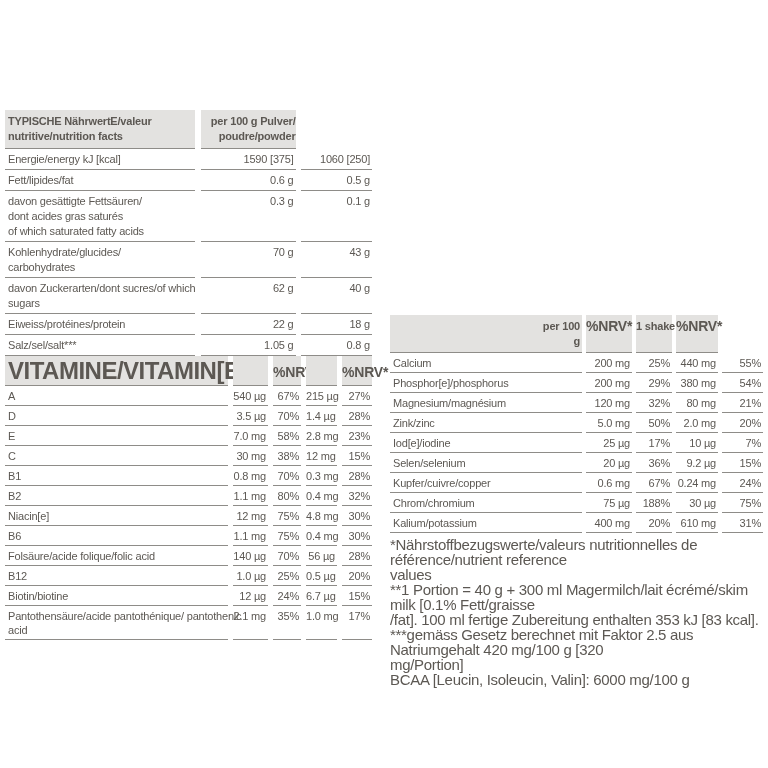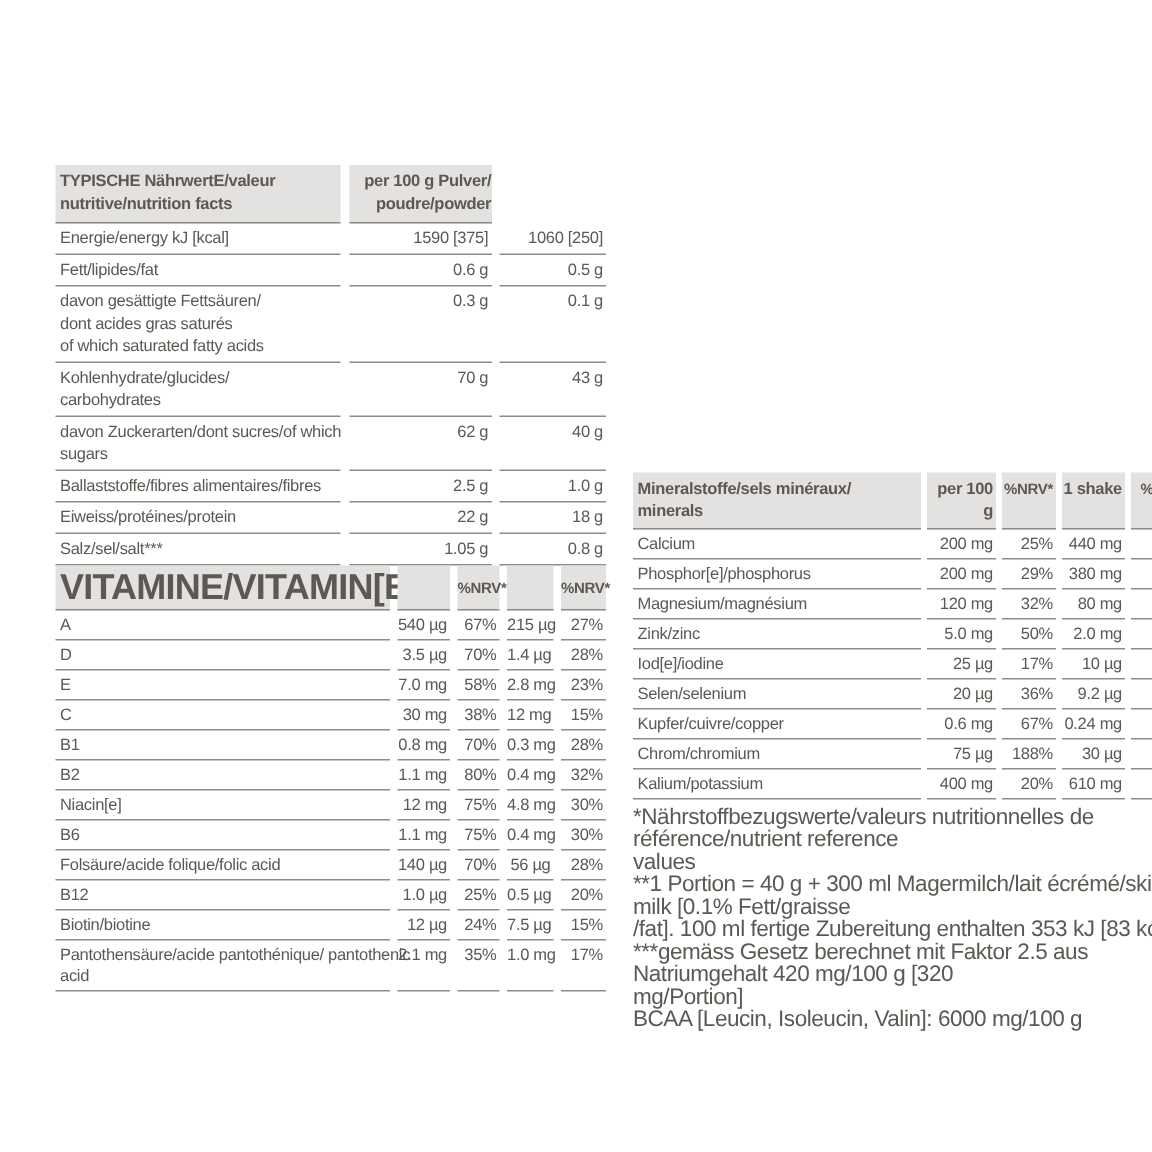--- a/index.html
+++ b/index.html
@@ -1,21 +1,21 @@
 <!DOCTYPE html>
 <html><head>
 <meta charset="utf-8">
 <style>
   html,body { margin:0; padding:0; }
   body {
     width:768px; height:768px; background:#ffffff; position:relative;
     font-family:"Liberation Sans", sans-serif; color:#5c5853;
     overflow:hidden;
   }
-  section { position:absolute;margin-left:32px; }
+  section { position:absolute; }
   .ltable { left:5px; top:110px; width:367px; }
   .rtable { left:390px; top:315px; width:374px; }
   .row { display:grid; }
   .nrow { grid-template-columns:190px 95px 71px; column-gap:5.5px; }
   .vrow { grid-template-columns:223px 35px 28px 31px 30px; column-gap:5px; }
   .mrow { grid-template-columns:192px 46px 36px 42px 41px; column-gap:4px; }
   .cell {
     border-bottom:1px solid #8e8c88;
     padding:3px 0 2px 0;
     font-size:11px; line-height:15px; letter-spacing:-0.2px;
@@ -27,21 +27,21 @@
     background:#e3e2e0; font-weight:bold;
     padding-top:4px; padding-bottom:4px;
   }
   .hcell.hleft { text-align:right; padding-left:4px; }
   .vrow .cell, .mrow .cell { line-height:14px; padding-top:3px; padding-bottom:2px; }
   .vhead .cell { height:30px; box-sizing:border-box; padding-top:9px; }
   .vhead .vtitle {
     font-size:24px; font-weight:bold; letter-spacing:-0.5px;
     line-height:22px; padding-top:4px;
   }
-  .smallh { font-size:10px; }
+  .smallh { font-size:14px; }
   .mhead .cell { min-height:38px; box-sizing:border-box; padding-top:4px; line-height:15px; }
   .footnotes { padding-top:4px; }
   .fnote {
     margin:0; font-size:15px; line-height:15px; letter-spacing:-0.3px;
     white-space:pre-line;
   }
 </style>
 </head>
 <body>
 
@@ -82,25 +82,20 @@
         <div class="cell val">43 g</div>
       </div>
 
       <div class="row nrow">
         <div class="cell name">davon Zuckerarten/dont sucres/of which
 sugars</div>
         <div class="cell val">62 g</div>
         <div class="cell val">40 g</div>
       </div>
 
-      <div class="row nrow">
-        <div class="cell name">Ballaststoffe/fibres alimentaires/fibres</div>
-        <div class="cell val">2.5 g</div>
-        <div class="cell val">1.0 g</div>
-      </div>
 
       <div class="row nrow">
         <div class="cell name">Eiweiss/protéines/protein</div>
         <div class="cell val">22 g</div>
         <div class="cell val">18 g</div>
       </div>
 
       <div class="row nrow">
         <div class="cell name">Salz/sel/salt***</div>
         <div class="cell val">1.05 g</div>
@@ -195,39 +190,37 @@
         <div class="cell val">1.0 µg</div>
         <div class="cell val">25%</div>
         <div class="cell val">0.5 µg</div>
         <div class="cell val">20%</div>
       </div>
 
       <div class="row vrow">
         <div class="cell name">Biotin/biotine</div>
         <div class="cell val">12 µg</div>
         <div class="cell val">24%</div>
-        <div class="cell val">7.5 µg</div>
+        <div class="cell val">6.7 µg</div>
         <div class="cell val">15%</div>
       </div>
 
       <div class="row vrow">
         <div class="cell name">Pantothensäure/acide pantothénique/ pantothenic
 acid</div>
         <div class="cell val">2.1 mg</div>
         <div class="cell val">35%</div>
         <div class="cell val">1.0 mg</div>
         <div class="cell val">17%</div>
       </div>
     </div>
 </section>
 
 <section class="rtable">
   <div class="row mrow mhead">
-    <div class="cell name hcell">Mineralstoffe/sels minéraux/
-minerals</div>
     <div class="cell val hcell">per 100
 g</div>
     <div class="cell val hcell smallh">%NRV*</div>
     <div class="cell val hcell">1 shake</div>
     <div class="cell val hcell smallh">%NRV*</div>
   </div>
 
   <div>
 
       <div class="row mrow">

